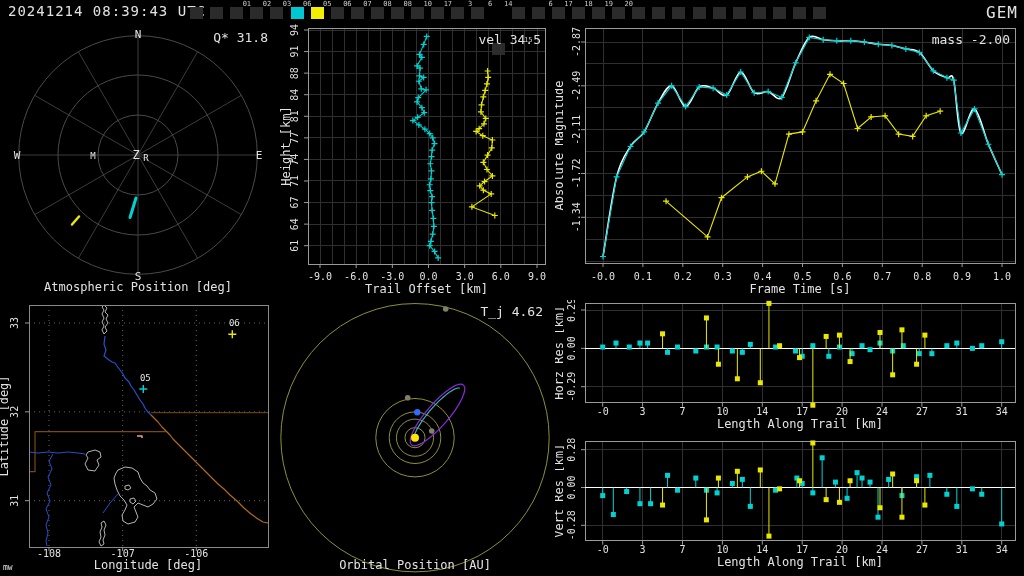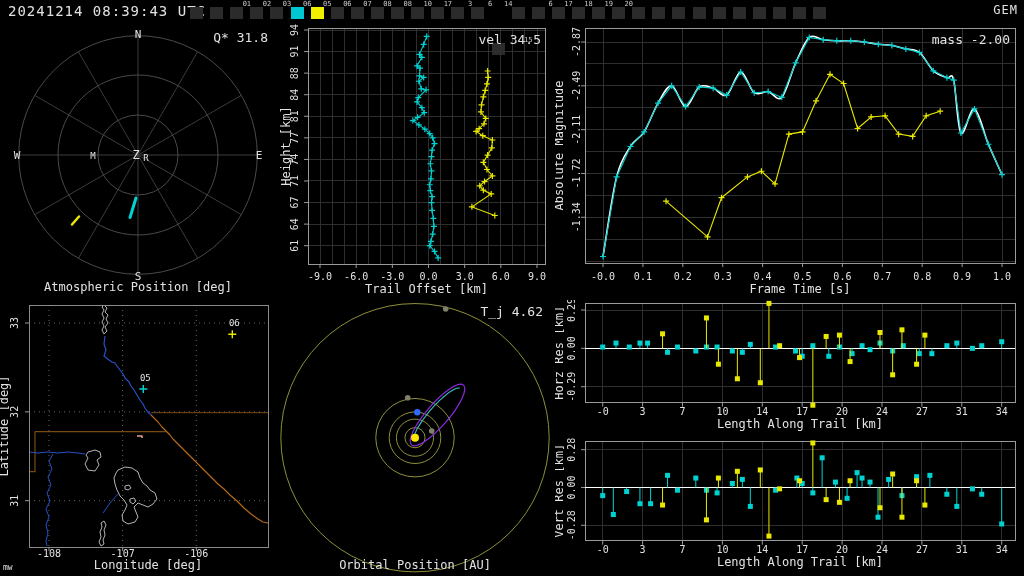--- a/index.html
+++ b/index.html
@@ -3,21 +3,21 @@
 <meta charset="utf-8">
 <style>
   html,body{margin:0;padding:0;background:#000;}
   #screen{position:relative;width:1024px;height:576px;background:#000;overflow:hidden;
           font-family:"DejaVu Sans Mono",monospace;color:#e2e2e2;}
   .panel{position:absolute;}
   svg{display:block;}
   svg text{font-family:"DejaVu Sans Mono",monospace;fill:#e2e2e2;}
   #topbar{position:absolute;left:0;top:0;width:1024px;height:24px;}
   #timestamp{position:absolute;left:8px;top:3px;font-size:14px;letter-spacing:1px;}
-  #shower{position:absolute;right:6px;top:3px;font-size:12px;letter-spacing:1px;}
+  #shower{position:absolute;right:6px;top:3px;font-size:16px;letter-spacing:1px;}
   .frame-cell{position:absolute;top:0;width:43px;height:24px;}
   .frame-sq{position:absolute;left:0;top:7px;width:13px;height:12px;background:#2b2b2b;}
   .frame-sq.cyan{background:#00c8d2;}
   .frame-sq.yellow{background:#f0f000;}
   .frame-lbl{position:absolute;right:1px;top:0px;font-size:7px;line-height:8px;color:#cccccc;background:#000;padding:0 1px;}
 </style>
 </head>
 <body>
 
 <div id="screen">

